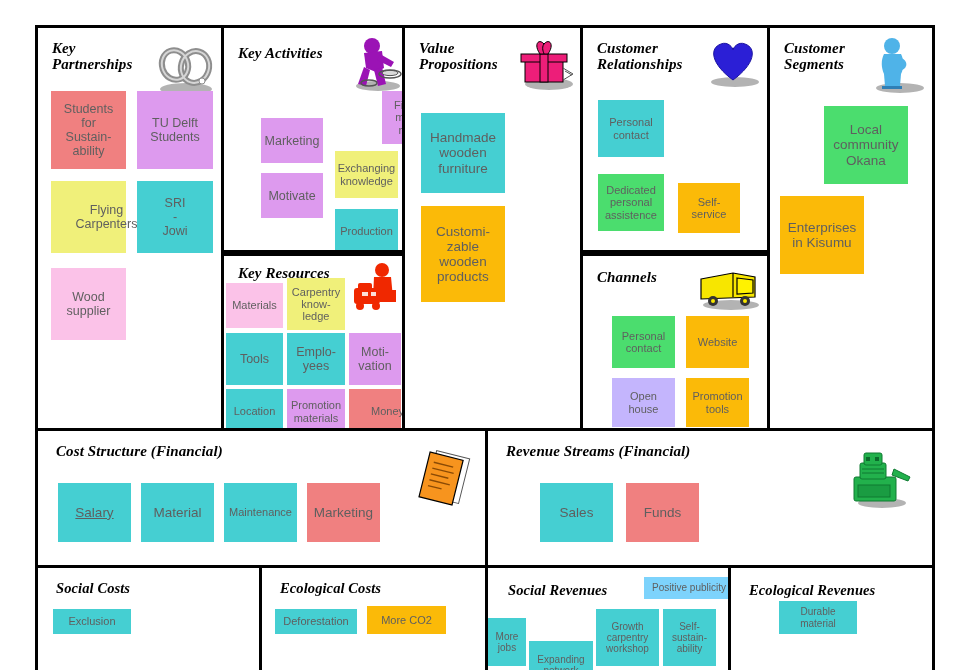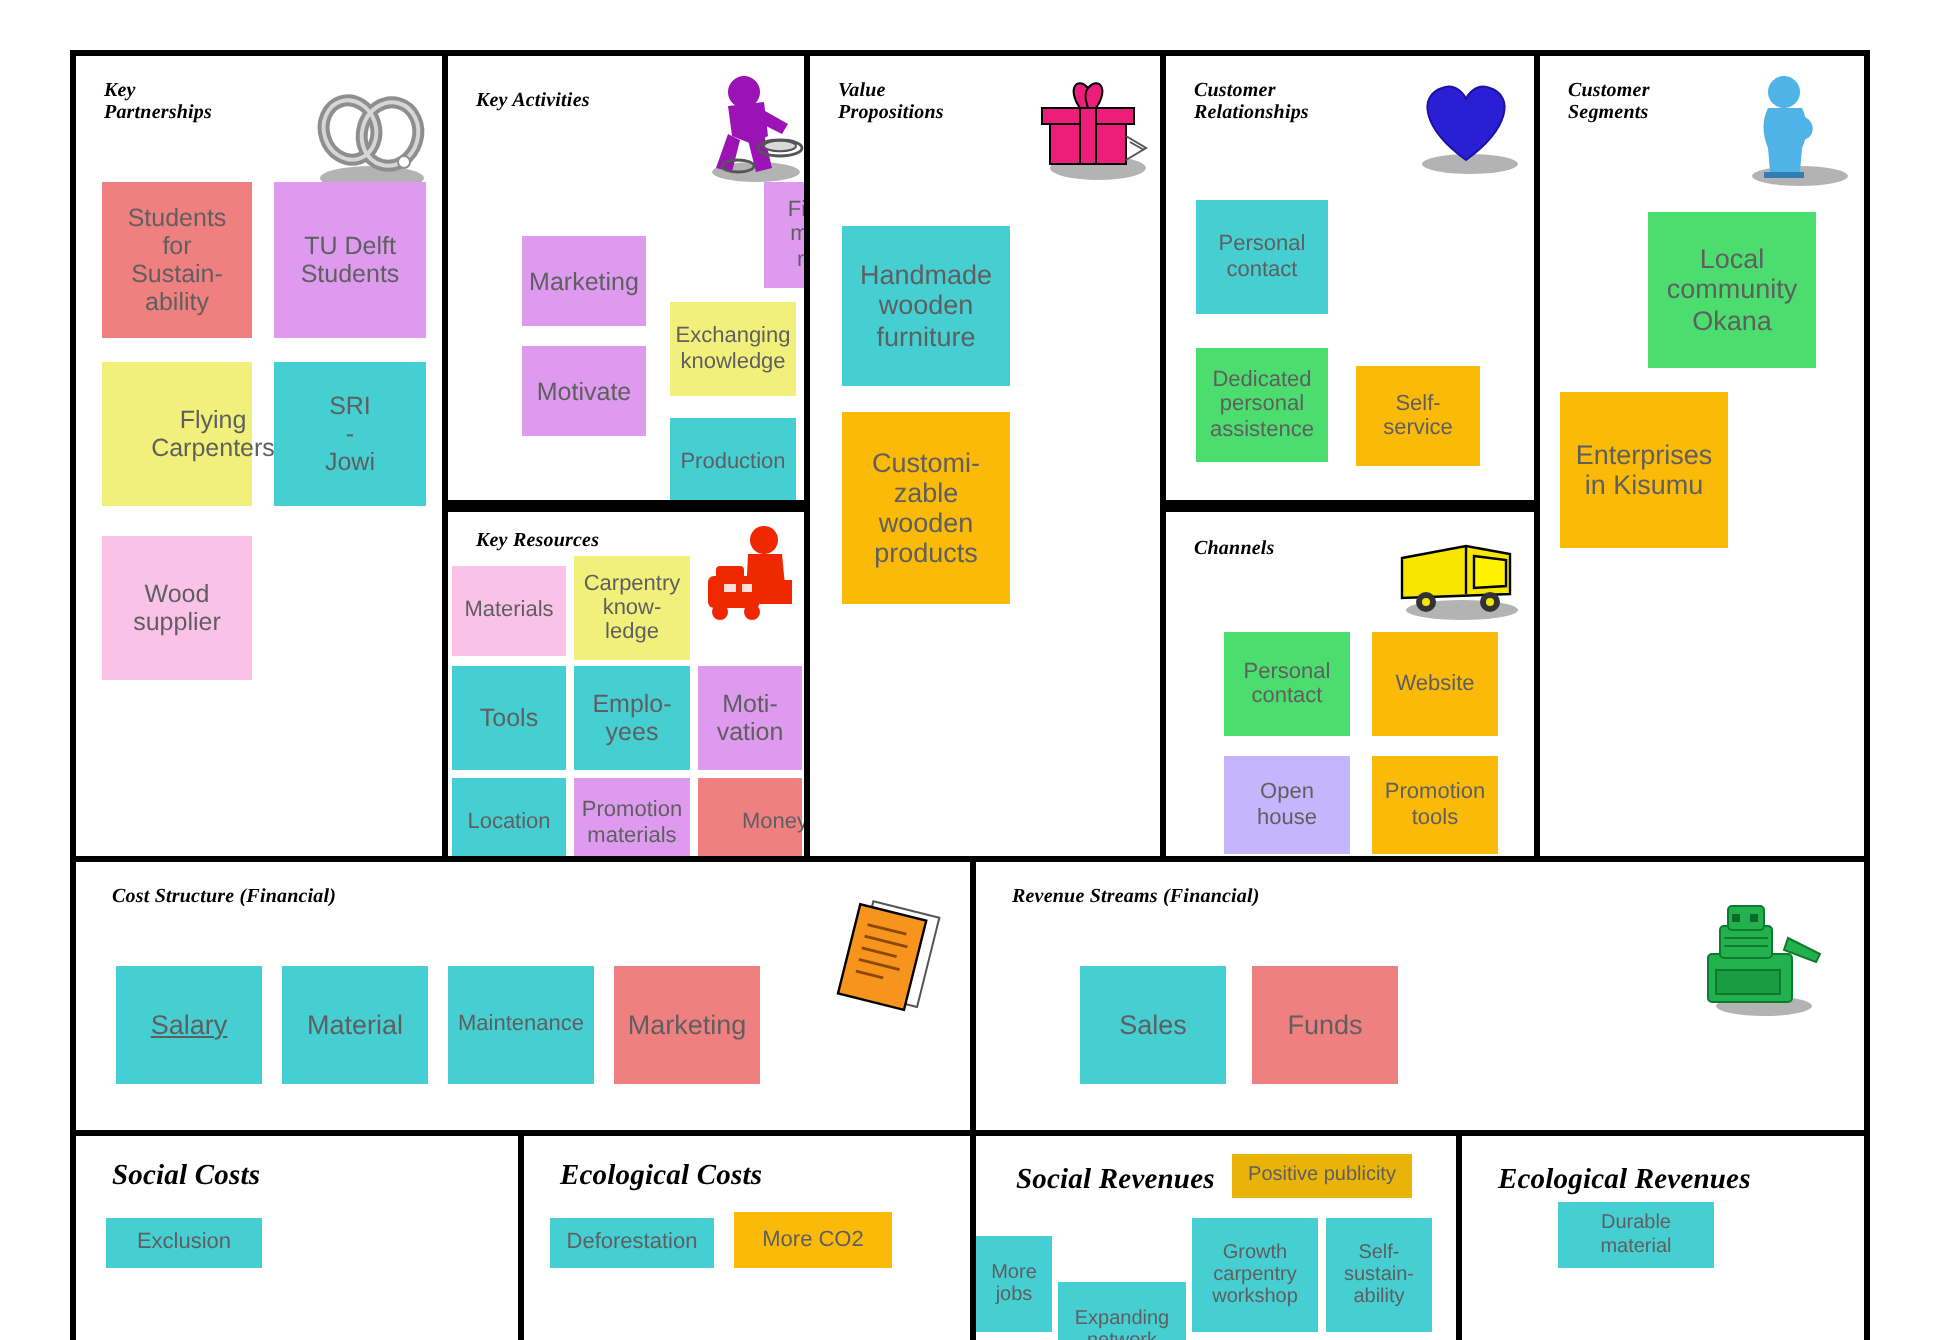--- a/index.html
+++ b/index.html
@@ -33,21 +33,21 @@
   }
   .bd-r { border-right: 3px solid #000; }
   .bd-b { border-bottom: 3px solid #000; }
   .bd-t { border-top: 3px solid #000; }
 
   .panel-title {
     position: absolute;
     font-family: "Liberation Serif", serif;
     font-weight: bold;
     font-style: italic;
-    font-size: 10px;
+    font-size: 15px;
     color: #000000;
     line-height: 1.05;
     letter-spacing: 0.1px;
     white-space: pre-line;
   }
   .title-sm { font-size: 14.5px; }
 
   
   .note {
     position: absolute;
@@ -349,21 +349,21 @@
   </div>
 
   <div class="panel bd-r" style="left:224px; top:540px; width:226px; height:120px;">
     <div class="panel-title title-sm" style="left:18px; top:13px;">Ecological Costs</div>
     <div class="note f11" style="left:13px; top:41px; width:82px; height:25px; background:#45CFD2;">Deforestation</div>
     <div class="note f11" style="left:105px; top:38px; width:79px; height:28px; background:#FBBA08;">More CO2</div>
   </div>
 
   <div class="panel bd-r" style="left:450px; top:540px; width:243px; height:120px;">
     <div class="panel-title title-sm" style="left:20px; top:15px;">Social Revenues</div>
-    <div class="note f10" style="left:128px; top:9px; width:90px; height:22px; background:#eab308;text-align:right;">Positive publicity</div>
+    <div class="note f10" style="left:156px; top:9px; width:90px; height:22px; background:#7dd3fc;text-align:right;">Positive publicity</div>
     <div class="note f10" style="left:0px; top:50px; width:38px; height:48px; background:#45CFD2;">More
 jobs</div>
     <div class="note f10" style="left:41px; top:50px; width:64px; height:48px; background:#45CFD2;margin-top:23px;">Expanding
 network</div>
     <div class="note f10" style="left:108px; top:41px; width:63px; height:57px; background:#45CFD2;">Growth
 carpentry
 workshop</div>
     <div class="note f10" style="left:175px; top:41px; width:53px; height:57px; background:#45CFD2;">Self-
 sustain-
 ability</div>

